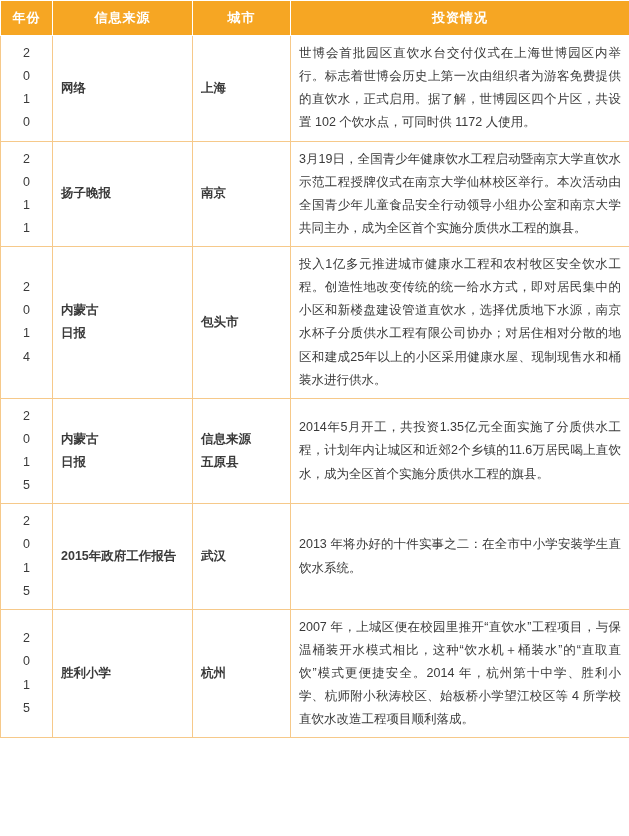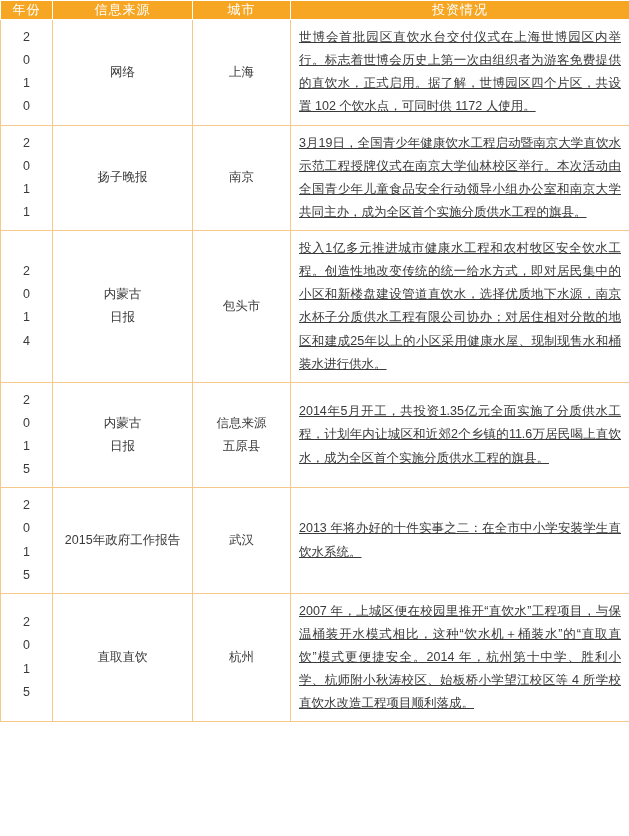--- a/index.html
+++ b/index.html
@@ -16,24 +16,24 @@
   }
   table.data-table {
     width: 629px;
     border-collapse: collapse;
     table-layout: fixed;
   }
   table.data-table th {
     background: #f6a623;
     color: #ffffff;
     font-size: 13px;
-    font-weight: normal;
+    font-weight: bold;
     text-align: center;
     border: 1px solid #ffffff;
-    padding: 0 2px;
+    padding: 8px 2px;
     letter-spacing: 1px;
   }
   table.data-table td {
     border: 1px solid #f6c98a;
     font-size: 12.5px;
     line-height: 1.85;
     vertical-align: middle;
     padding: 6px 8px;
     color: #3a3a3a;
   }
@@ -46,29 +46,28 @@
     text-align: center;
     font-size: 12.5px;
     line-height: 1.55;
     letter-spacing: 0;
     color: #3a3a3a;
   }
   td.year-cell .ch {
     display: block;
   }
   td.source-cell, td.city-cell {
-    text-align: center;
     line-height: 1.7;
+    font-weight: bold;
   }
   td.desc-cell {
     text-align: justify;
     text-justify: inter-ideograph;
     line-height: 1.95;
     padding: 10px 10px 10px 10px;
-    text-decoration: underline;
   }
   .nowrap-line { display: block; }
 </style>
 </head>
 <body>
 
 <table class="data-table">
   <colgroup>
     <col class="c-year">
     <col class="c-source">
@@ -148,18 +147,18 @@
         <td class="city-cell">武汉</td>
         <td class="desc-cell">2013 年将办好的十件实事之二：在全市中小学安装学生直饮水系统。</td>
       </tr>
       <tr>
         <td class="year-cell">
           <span class="ch">2</span>
           <span class="ch">0</span>
           <span class="ch">1</span>
           <span class="ch">5</span>
         </td>
-        <td class="source-cell">直取直饮</td>
+        <td class="source-cell">胜利小学</td>
         <td class="city-cell">杭州</td>
         <td class="desc-cell">2007 年，上城区便在校园里推开“直饮水”工程项目，与保温桶装开水模式相比，这种“饮水机＋桶装水”的“直取直饮”模式更便捷安全。2014 年，杭州第十中学、胜利小学、杭师附小秋涛校区、始板桥小学望江校区等 4 所学校直饮水改造工程项目顺利落成。</td>
       </tr>
     </tbody>
 </table>
 
 </body></html>

